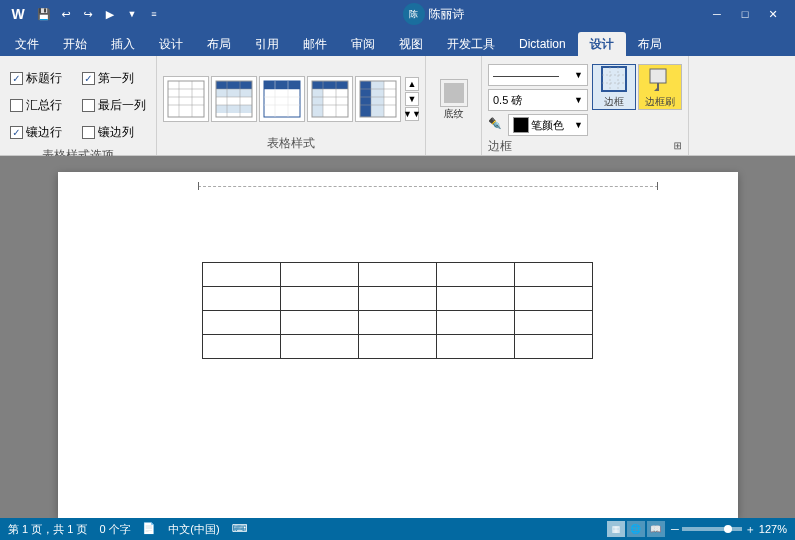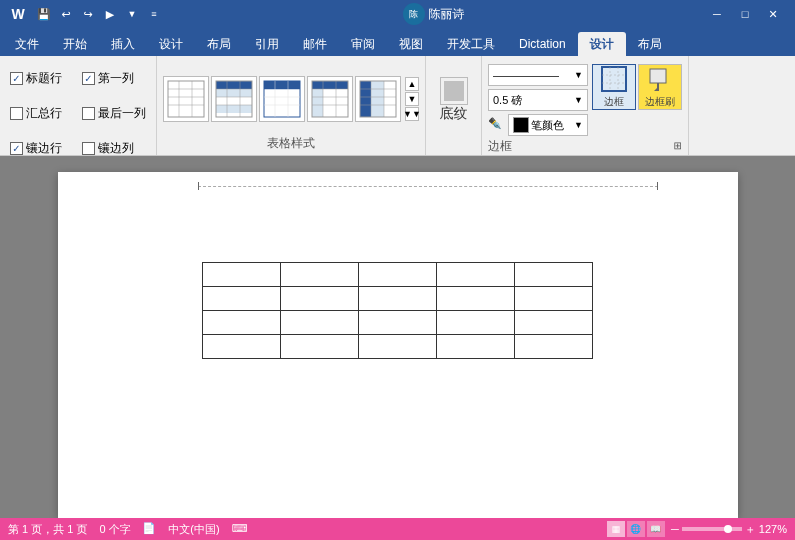--- a/index.html
+++ b/index.html
@@ -87,21 +87,21 @@
     .ts-item {
       width: 46px; height: 46px; border: 1px solid #bbb; cursor: pointer;
       display: flex; align-items: center; justify-content: center;
       background: white;
     }
     .ts-item svg { width: 40px; height: 40px; }
     .ts-scroll { display: flex; flex-direction: column; gap: 1px; margin-left: 2px; }
     .ts-scroll-btn { width: 14px; height: 14px; border: 1px solid #bbb; display: flex; align-items: center; justify-content: center; font-size: 9px; cursor: pointer; background: white; }
 
     
-    .cb-group { display: grid; grid-template-columns: 1fr 1fr; gap: 18px 8px; padding: 4px; min-width: 140px; }
+    .cb-group { display: grid; grid-template-columns: 1fr 1fr; gap: 10px 8px; padding: 4px; min-width: 140px; }
     .cb-item { display: flex; align-items: center; gap: 3px; font-size: 12px; cursor: pointer; }
     .cb-box { width: 13px; height: 13px; border: 1px solid #666; background: white; display: flex; align-items: center; justify-content: center; font-size: 10px; flex-shrink: 0; }
     .cb-box.checked { background: white; }
     .cb-box.checked::after { content: '✓'; color: #2b579a; font-size: 10px; }
 
     
     .border-group { min-width: 160px; }
     .border-controls { display: flex; flex-direction: column; gap: 3px; width: 100%; }
     .border-row { display: flex; align-items: center; gap: 4px; }
     .border-dropdown {
@@ -144,21 +144,21 @@
       margin: 60px auto 0 auto;
     }
     .word-table td {
       width: 80px; height: 28px;
       border: 1px solid #000;
     }
 
     
     #status-bar {
       height: 22px;
-      background: #ec4899;
+      background: #0369a1;
       display: flex;
       align-items: center;
       justify-content: space-between;
       padding: 0 8px;
       color: white;
       font-size: 11px;
     }
     .status-left { display: flex; gap: 12px; }
     .status-right { display: flex; align-items: center; gap: 6px; }
     .view-btns { display: flex; gap: 2px; }
@@ -364,21 +364,21 @@
     </div>
     <div class="ribbon-group-label">表格样式</div>
   </div>
 
   <div class="ribbon-group" style="min-width:56px;">
     <div class="ribbon-group-items" style="padding-top:4px;">
       <div class="shading-btn">
         <div style="width:28px;height:28px;background:#f0f0f0;border:1px solid #bbb;display:flex;align-items:center;justify-content:center;">
           <div style="width:20px;height:20px;background:#c0c0c0;"></div>
         </div>
-        <span style="font-size:14px;">底纹</span>
+        <span style="font-size:10px;">底纹</span>
       </div>
     </div>
     <div class="ribbon-group-label">&nbsp;</div>
   </div>
 
   <div class="ribbon-group border-group" style="min-width:190px;">
     <div class="ribbon-group-items" style="flex-direction:row; align-items:flex-start; padding-top:4px; gap:4px;">
 
       <div class="border-controls" style="flex:1;">
 

